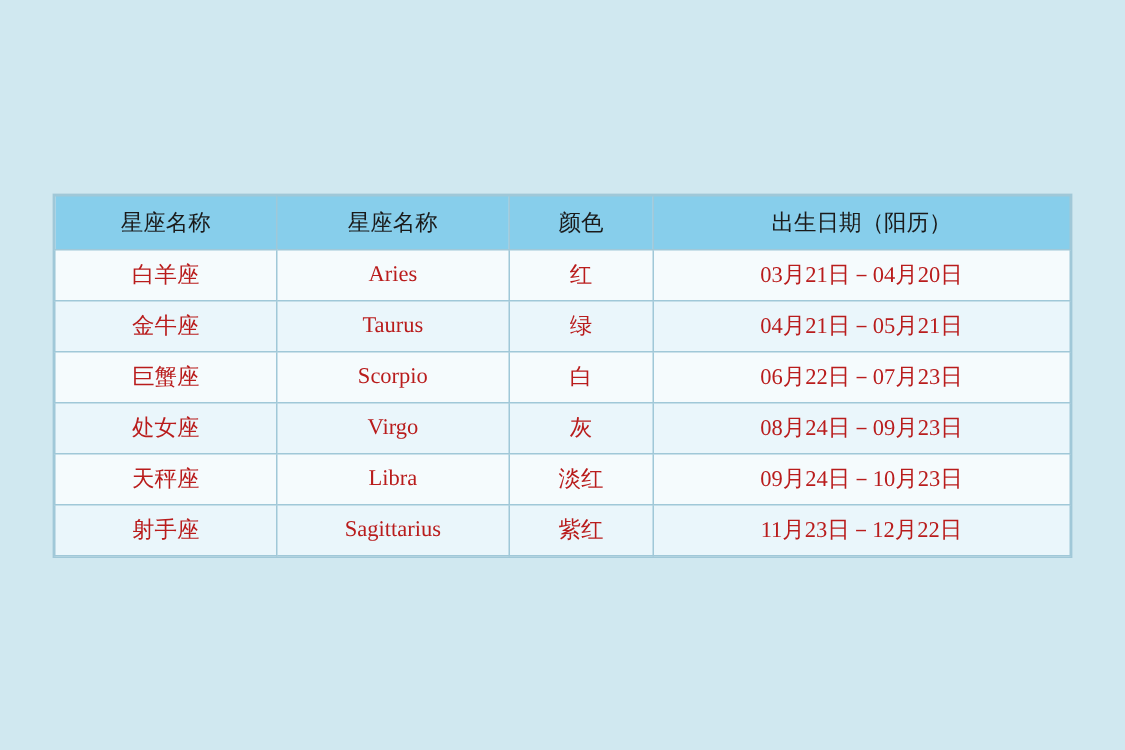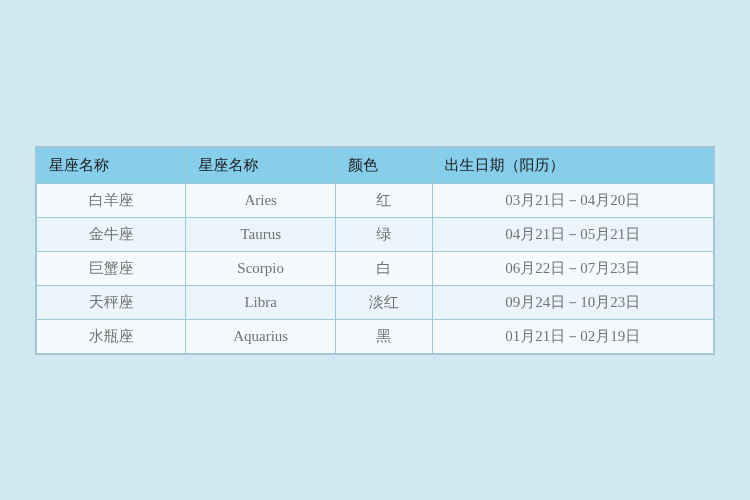--- a/index.html
+++ b/index.html
@@ -27,30 +27,30 @@
     table {
       width: 100%;
       border-collapse: collapse;
       font-size: 15px;
     }
 
     thead tr th {
       background-color: #87ceeb;
       border: 1px solid #a0c8d8;
       padding: 8px 12px;
-      text-align: left;
+      text-align: center;
       font-weight: normal;
       color: #1a1a1a;
     }
 
     tbody tr td {
       border: 1px solid #a0c8d8;
       padding: 7px 12px;
       text-align: center;
-      color: #737373;
+      color: #b91c1c;
       background-color: #f5fbfd;
     }
 
     tbody tr:nth-child(even) td {
       background-color: #eaf6fb;
     }
   </style>
 </head>
 <body>
 
@@ -77,26 +77,32 @@
           <td>绿</td>
           <td>04月21日－05月21日</td>
         </tr>
         <tr>
           <td>巨蟹座</td>
           <td>Scorpio</td>
           <td>白</td>
           <td>06月22日－07月23日</td>
         </tr>
         <tr>
+          <td>处女座</td>
+          <td>Virgo</td>
+          <td>灰</td>
+          <td>08月24日－09月23日</td>
+        </tr>
+        <tr>
           <td>天秤座</td>
           <td>Libra</td>
           <td>淡红</td>
           <td>09月24日－10月23日</td>
         </tr>
         <tr>
-          <td>水瓶座</td>
-          <td>Aquarius</td>
-          <td>黑</td>
-          <td>01月21日－02月19日</td>
+          <td>射手座</td>
+          <td>Sagittarius</td>
+          <td>紫红</td>
+          <td>11月23日－12月22日</td>
         </tr>
       </tbody>
   </table>
 </div>
 
 </body></html>

